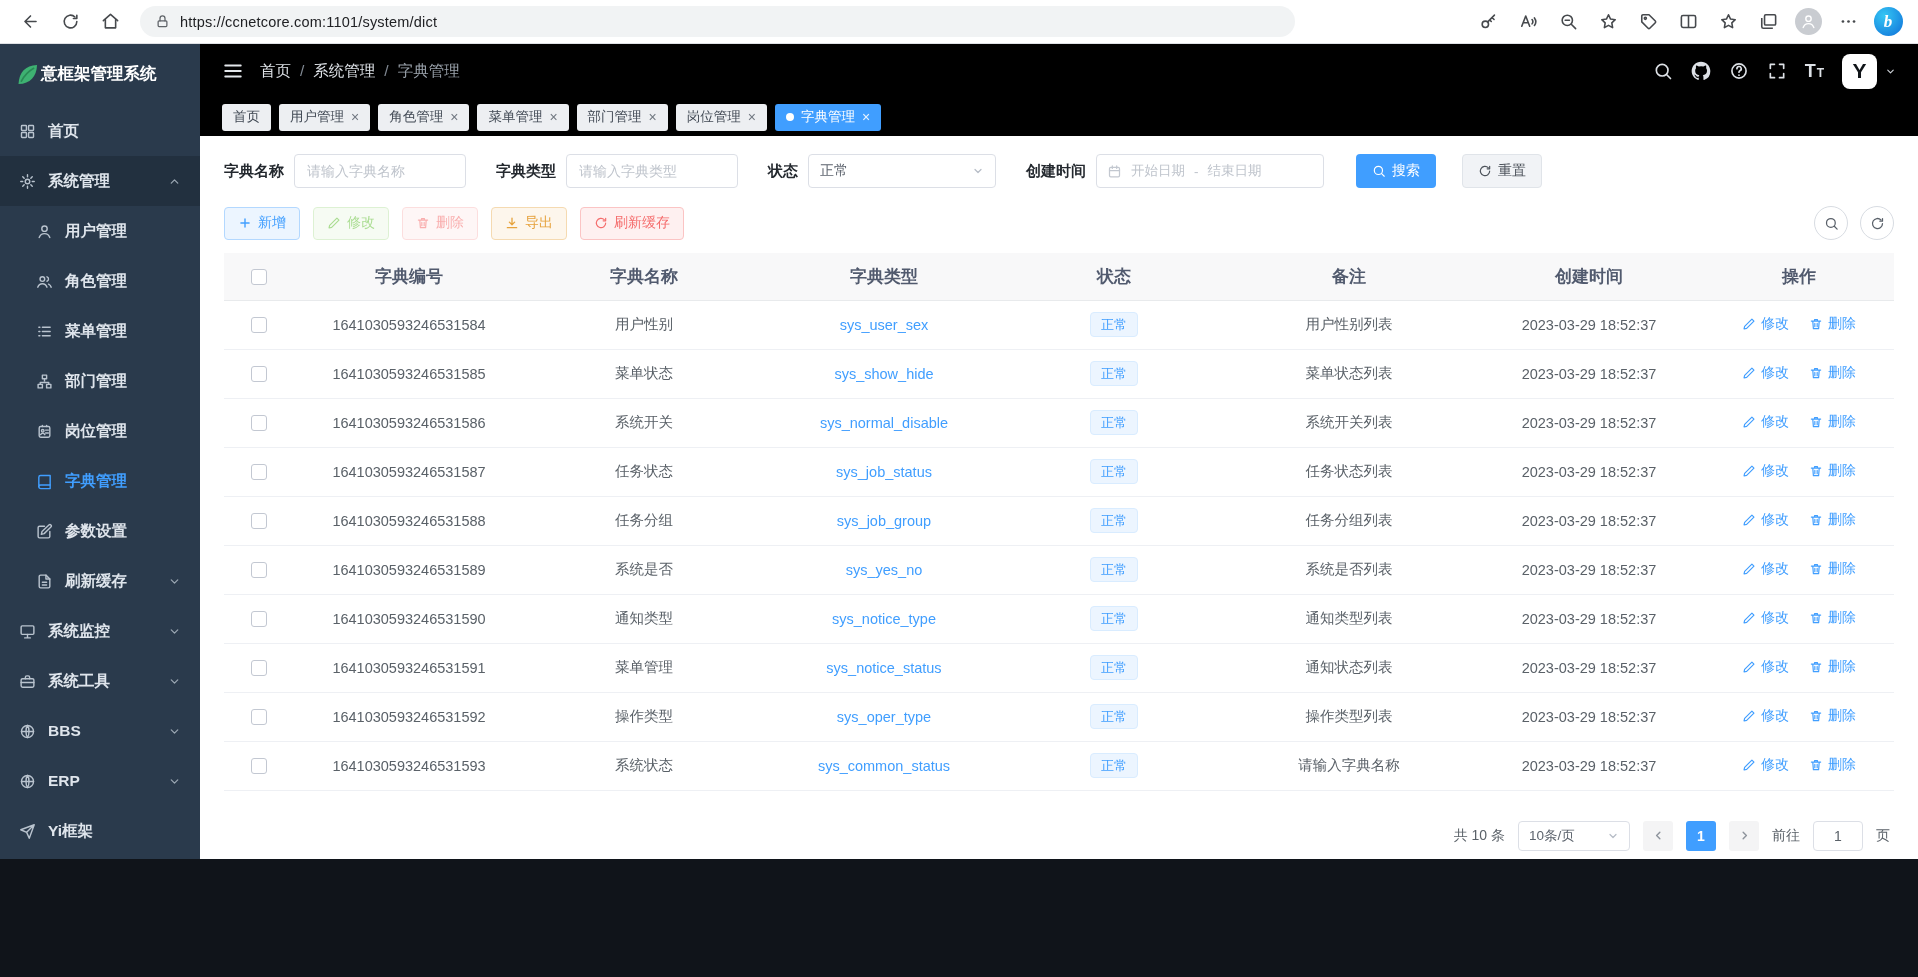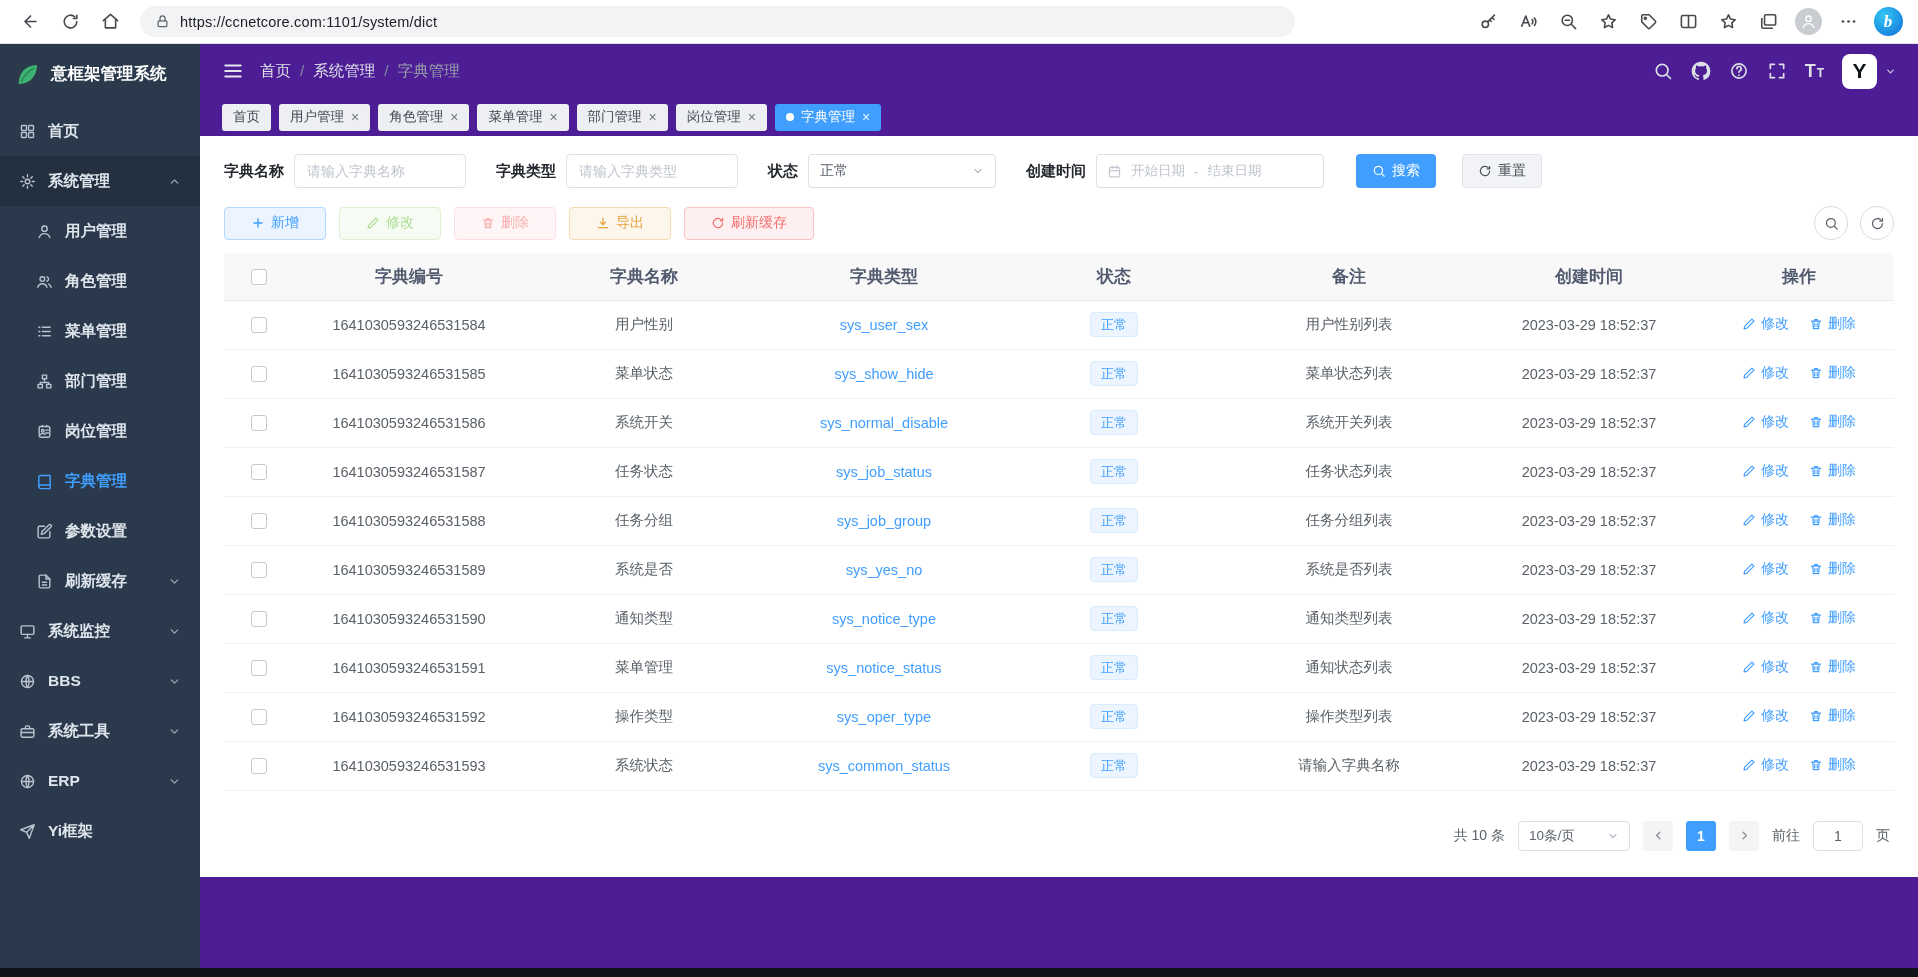--- a/index.html
+++ b/index.html
@@ -1,35 +1,35 @@
 <!DOCTYPE html>
 <html><head>
 <meta charset="utf-8">
 <style>
 *{box-sizing:border-box;margin:0;padding:0}
 html,body{width:1918px;height:977px;overflow:hidden}
 body{font-family:"Liberation Sans","DejaVu Sans",sans-serif;background:#10141a}
-.page{width:1918px;height:968px;display:flex;flex-direction:column;background:#4c1d95;overflow:hidden}
+.page{width:1918px;height:859px;display:flex;flex-direction:column;background:#000000;overflow:hidden}
 
 
 .browser{height:44px;background:#fff;border-bottom:1px solid #dfe1e5;display:flex;align-items:center;padding:0 10px;flex:none}
 .bico{width:40px;height:34px;display:flex;align-items:center;justify-content:center;color:#46494d;border-radius:6px;flex:none;cursor:pointer}
 .bico svg{width:19px;height:19px}
 .url-pill{width:1155px;height:31px;background:#f1f3f4;border-radius:16px;display:flex;align-items:center;gap:10px;padding:0 15px;margin-left:10px;color:#5f6368}
 .url-pill svg{width:15px;height:15px}
 .url-text{font-size:14.5px;color:#202124;letter-spacing:.2px;white-space:nowrap}
 .bright{margin-left:auto;display:flex;align-items:center}
 .avatar-circ{width:27px;height:27px;border-radius:50%;background:#c9ccd1;display:flex;align-items:center;justify-content:center;color:#fff;overflow:hidden}
 .avatar-circ svg{width:17px;height:17px}
 .bing{width:29px;height:29px;border-radius:50%;background:radial-gradient(circle at 35% 30%,#35c6f4,#0e6fd8);display:flex;align-items:center;justify-content:center;color:#fff;font-weight:700;font-style:italic;font-size:17px;font-family:"Liberation Serif",serif;cursor:pointer}
 
 
 .app{flex:1;display:flex;min-height:0}
 .sidebar{width:200px;flex:none;background:#2a3a4c;display:flex;flex-direction:column}
-.logo{height:60px;display:flex;align-items:center;gap:10px;padding:0 14px;flex:none}
+.logo{height:60px;display:flex;align-items:center;padding:0 14px;flex:none}
 .logo svg{width:27px;height:27px;flex:none}
 .logo-text{color:#fff;font-size:16.5px;font-weight:700;white-space:nowrap}
 .menu{flex:1;overflow:hidden;padding-top:2px}
 .mi{height:50px;display:flex;align-items:center;gap:12px;padding:0 19px;color:#dfe5ec;font-size:15.5px;font-weight:600;cursor:pointer;white-space:nowrap}
 .mi svg.mic{width:17px;height:17px;color:#b9c3ce;flex:none}
 .mi .chev{margin-left:auto;width:13px;height:13px;color:#9aa6b2;flex:none}
 .mi.open{background:#22303f}
 .mi.sub{padding-left:36px}
 .mi.active{color:#409eff}
 .mi.active svg.mic{color:#409eff}
@@ -65,21 +65,21 @@
 .fselect{width:188px;height:34px;border:1px solid #dcdfe6;border-radius:4px;display:flex;align-items:center;padding:0 11px;color:#5d646e;font-size:14px;cursor:pointer}
 .caret2{margin-left:auto;width:12px;height:12px;color:#b6bcc6;flex:none}
 .fdate{width:228px;height:34px;border:1px solid #dcdfe6;border-radius:4px;display:flex;align-items:center;gap:9px;padding:0 10px;color:#bfc4cc;font-size:13.5px;cursor:pointer}
 .fdate svg{width:15px;height:15px;color:#c3c8d0;flex:none}
 .btn{height:34px;border-radius:4px;display:inline-flex;align-items:center;gap:6px;font-size:14px;padding:0 15px;cursor:pointer;border:1px solid transparent;font-family:inherit}
 .btn svg{width:14px;height:14px}
 .btn-search{background:#409eff;color:#fff;margin-left:32px}
 .btn-reset{background:#f1f3f6;color:#4c525a;border-color:#e0e4e9;margin-left:26px}
 
 .toolbar{display:flex;align-items:center;gap:13px;margin-bottom:13px}
-.tb{height:33px;padding:0 26px}
+.tb{height:33px;padding:0 13px}
 .tb-add{color:#409eff;background:#ecf5ff;border-color:#b3d8ff}
 .tb-edit{color:#67c23a;background:#f0f9eb;border-color:#c2e7b0;opacity:.55}
 .tb-del{color:#f56c6c;background:#fef0f0;border-color:#fbc4c4;opacity:.55}
 .tb-exp{color:#e6a23c;background:#fdf6ec;border-color:#f5dab1}
 .tb-cache{color:#f56c6c;background:#fef0f0;border-color:#fbc4c4}
 .toolright{margin-left:auto;display:flex;gap:12px}
 .cbtn{width:34px;height:34px;border-radius:50%;border:1px solid #d8dce2;background:#fff;display:flex;align-items:center;justify-content:center;color:#596069;cursor:pointer}
 .cbtn svg{width:15px;height:15px}
 
 table.grid{width:100%;border-collapse:collapse;table-layout:fixed}
@@ -514,32 +514,32 @@
           <svg class="mic">
               <use href="#i-monitor"></use>
             </svg>
           <span>系统监控</span>
           <svg class="chev">
               <use href="#i-chevd"></use>
             </svg>
         </div>
         <div class="mi">
           <svg class="mic">
-              <use href="#i-globe"></use>
-            </svg>
-          <span>BBS</span>
+              <use href="#i-tool"></use>
+            </svg>
+          <span>系统工具</span>
           <svg class="chev">
               <use href="#i-chevd"></use>
             </svg>
         </div>
         <div class="mi">
           <svg class="mic">
-              <use href="#i-tool"></use>
-            </svg>
-          <span>系统工具</span>
+              <use href="#i-globe"></use>
+            </svg>
+          <span>BBS</span>
           <svg class="chev">
               <use href="#i-chevd"></use>
             </svg>
         </div>
         <div class="mi">
           <svg class="mic">
               <use href="#i-globe"></use>
             </svg>
           <span>ERP</span>
           <svg class="chev">

